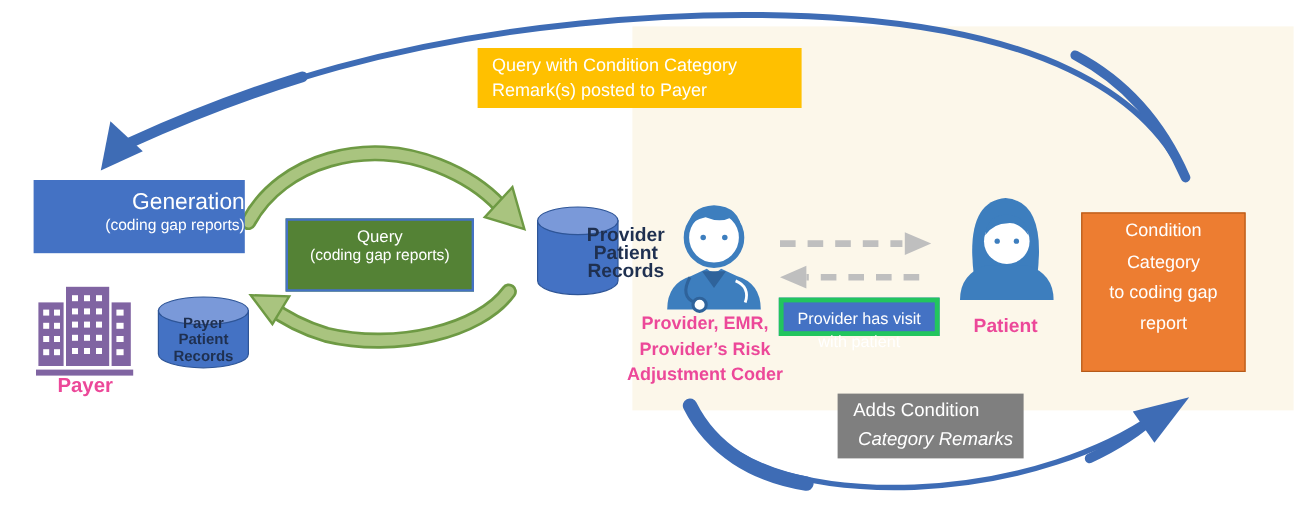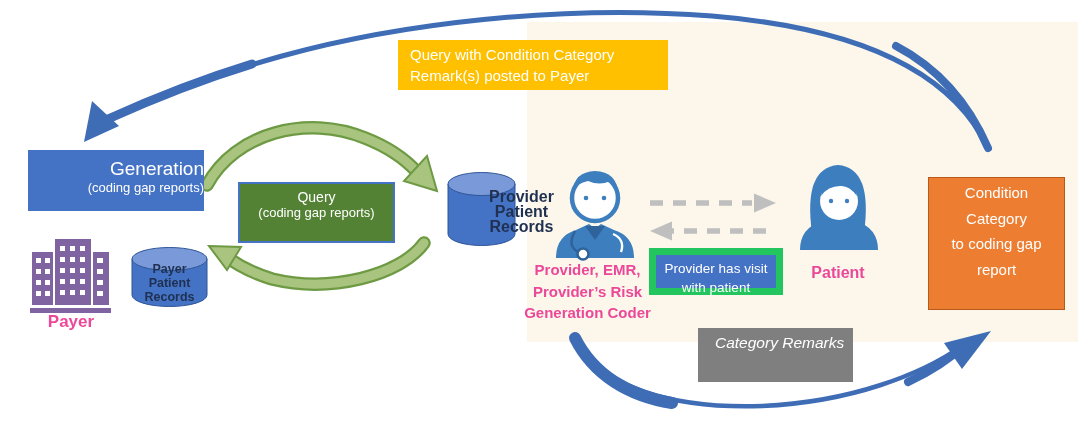--- a/index.html
+++ b/index.html
@@ -22,25 +22,25 @@
   }
   .gen-box .t{font-size:19px;padding-top:8px;}
   .gen-box .s{font-size:13px;}
   .query-box{
     left:238px;top:182px;width:157px;height:61px;background:#548235;border:2px solid #4472C4;
     color:#fff;text-align:center;
   }
   .query-box .t{font-size:14px;padding-top:5px;}
   .query-box .s{font-size:13px;}
   .visit-box{
-    left:649px;top:248px;width:134px;height:47px;background:#4472C4;border:7px solid #22c55e;
+    left:649px;top:248px;width:134px;height:32px;background:#4472C4;border:4px solid #22c55e;
     color:#fff;font-size:13.5px;line-height:19px;text-align:center;padding-top:4px;
   }
   .orange-box{
-    left:928px;top:177px;width:137px;height:133px;background:#ED7D31;border:1px solid #B55A19;
+    left:901px;top:177px;width:137px;height:133px;background:#ED7D31;border:1px solid #B55A19;
     color:#fff;font-size:15px;line-height:25.5px;text-align:center;padding-top:2px;
   }
   .orange-box div{white-space:pre;}
   .gray-box{
     left:698px;top:328px;width:155px;height:54px;background:#7F7F7F;color:#fff;
     font-size:15.5px;line-height:24px;padding:3px 0 0 13px;
   }
   .gray-box .ind{padding-left:4px;font-style:italic;}
   .db-label{
     position:absolute;z-index:2;color:#1F3050;font-weight:bold;text-align:center;
@@ -198,24 +198,25 @@
   </div>
 
   <div class="box orange-box">
     <div>Condition</div>
     <div>Category</div>
     <div>to coding gap</div>
     <div>report</div>
   </div>
 
   <div class="box gray-box">
+    <div>Adds Condition</div>
     <div class="ind">Category Remarks</div>
   </div>
 
   <div class="actor-label lbl-payer">Payer</div>
   <div class="actor-label lbl-provider">
     <div>Provider, EMR,</div>
     <div>Provider’s Risk</div>
-    <div>Generation Coder</div>
+    <div>Adjustment Coder</div>
   </div>
   <div class="actor-label lbl-patient">Patient</div>
 
 </div>
 
 </body></html>

